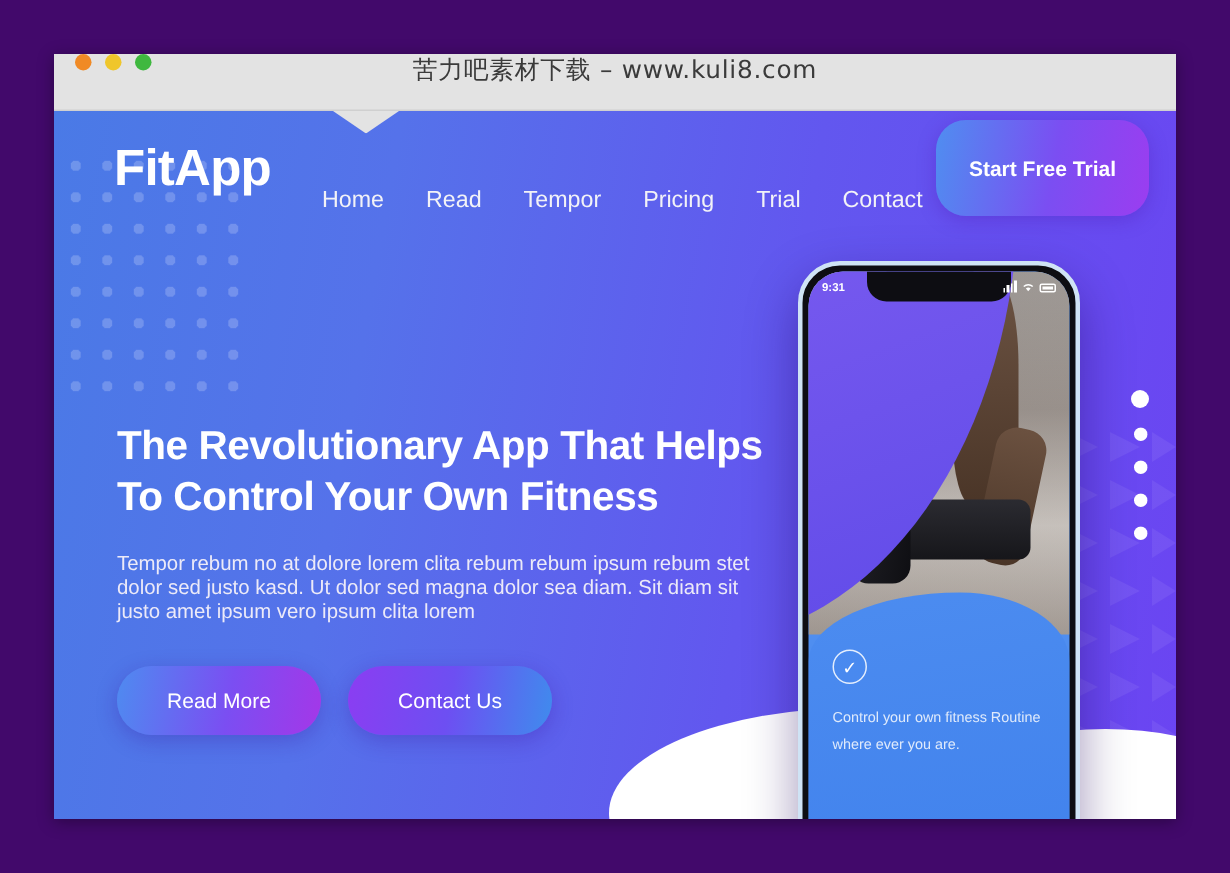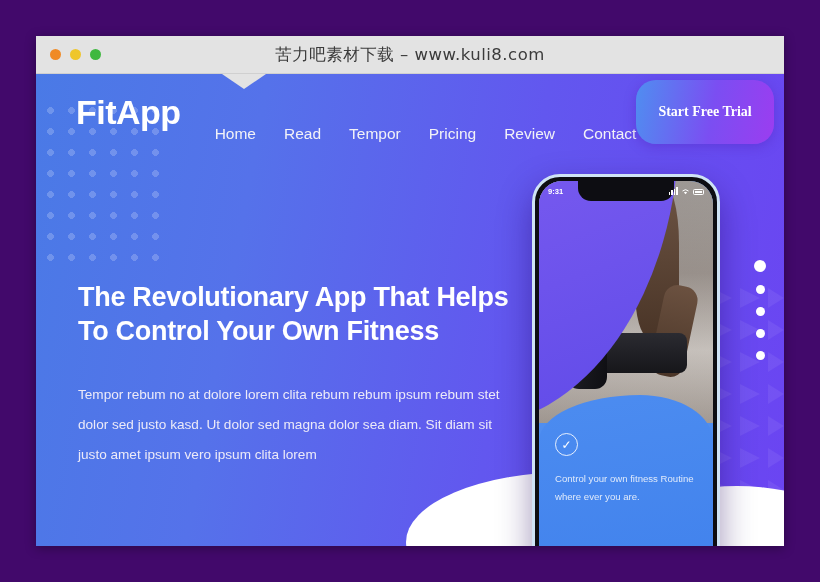--- a/index.html
+++ b/index.html
@@ -16,21 +16,21 @@
     left:36px; top:36px;
     width:748px; height:510px;
     overflow:hidden;
     box-shadow:0 2px 10px rgba(0,0,0,.35);
   }
   #titlebar {
     position:relative;
     height:38px;
     background:#e3e3e3;
     border-bottom:1px solid #d0d0d0;
-    display:flex; align-items:center;
+    display:flex; align-items:flex-start;
   }
   .lights { display:flex; gap:9px; margin-left:14px; }
   .light { width:11px; height:11px; border-radius:50%; }
   .light.red { background:#f08a25; }
   .light.yellow { background:#efc62b; }
   .light.green { background:#3fb83f; }
   #title-text {
     position:absolute; left:0; right:0; text-align:center;
     font-size:16.5px; color:#3b3b3b; letter-spacing:.5px;
     font-family:"DejaVu Sans", sans-serif;
@@ -89,38 +89,38 @@
     white-space:nowrap;
     margin-top:44px;
   }
   #trial-btn {
     margin-left:auto;
     padding:24px 22px;
     border-radius:20px;
     border:none;
     background:linear-gradient(100deg,#4f8ef0 0%,#7b4ef2 55%,#9b3df0 100%);
     color:#fff; font-size:14px; font-weight:bold;
-    font-family:Liberation Serif, serif;
+    font-family:Liberation Sans, sans-serif;
     white-space:nowrap;
     box-shadow:0 3px 12px rgba(80,30,180,.35);
   }
 
   
   #hero-body {
     position:relative; z-index:4;
     display:flex; padding:0 0 0 42px;
   }
   #hero-text { width:442px; padding-top:130px; }
   #headline {
     color:#fff; font-size:27px; font-weight:bold;
     line-height:34px; letter-spacing:-.3px;
   }
   #subtext {
-    margin-top:32px;
-    color:#eceaf8; font-size:13.6px; line-height:30px;
+    margin-top:20px;
+    color:#eceaf8; font-size:13.6px; line-height:16px;
     max-width:428px;
   }
   #cta-row { margin-top:28px; display:flex; gap:18px; }
   .cta {
     border:none; color:#fff; font-size:14px;
     padding:15px 0; width:136px;
     border-radius:26px;
     font-family:"Liberation Sans", sans-serif;
     box-shadow:0 4px 14px rgba(60,20,160,.3);
   }
@@ -259,31 +259,35 @@
       </g>
     </svg>
 
     <nav id="navbar">
       <div id="logo">FitApp</div>
       <div id="nav-links">
         <a class="nav-link" href="#">Home</a>
         <a class="nav-link" href="#">Read</a>
         <a class="nav-link" href="#">Tempor</a>
         <a class="nav-link" href="#">Pricing</a>
-        <a class="nav-link" href="#">Review</a>
+        <a class="nav-link" href="#">Trial</a>
         <a class="nav-link" href="#">Contact</a>
       </div>
       <button id="trial-btn">Start Free Trial</button>
     </nav>
 
     <div id="hero-body">
 
       <div id="hero-text">
         <h1 id="headline">The Revolutionary App That Helps To Control Your Own Fitness</h1>
         <p id="subtext">Tempor rebum no at dolore lorem clita rebum rebum ipsum rebum stet dolor sed justo kasd. Ut dolor sed magna dolor sea diam. Sit diam sit justo amet ipsum vero ipsum clita lorem</p>
+        <div id="cta-row">
+          <button class="cta" id="read-more">Read More</button>
+          <button class="cta" id="contact-us">Contact Us</button>
+        </div>
       </div>
 
       <div id="phone-wrap">
         <div id="phone">
           <div id="phone-screen">
 
             <div id="phone-photo">
               <div class="leg" id="leg1"></div>
               <div class="leg" id="leg2"></div>
               <div id="shorts"></div>

